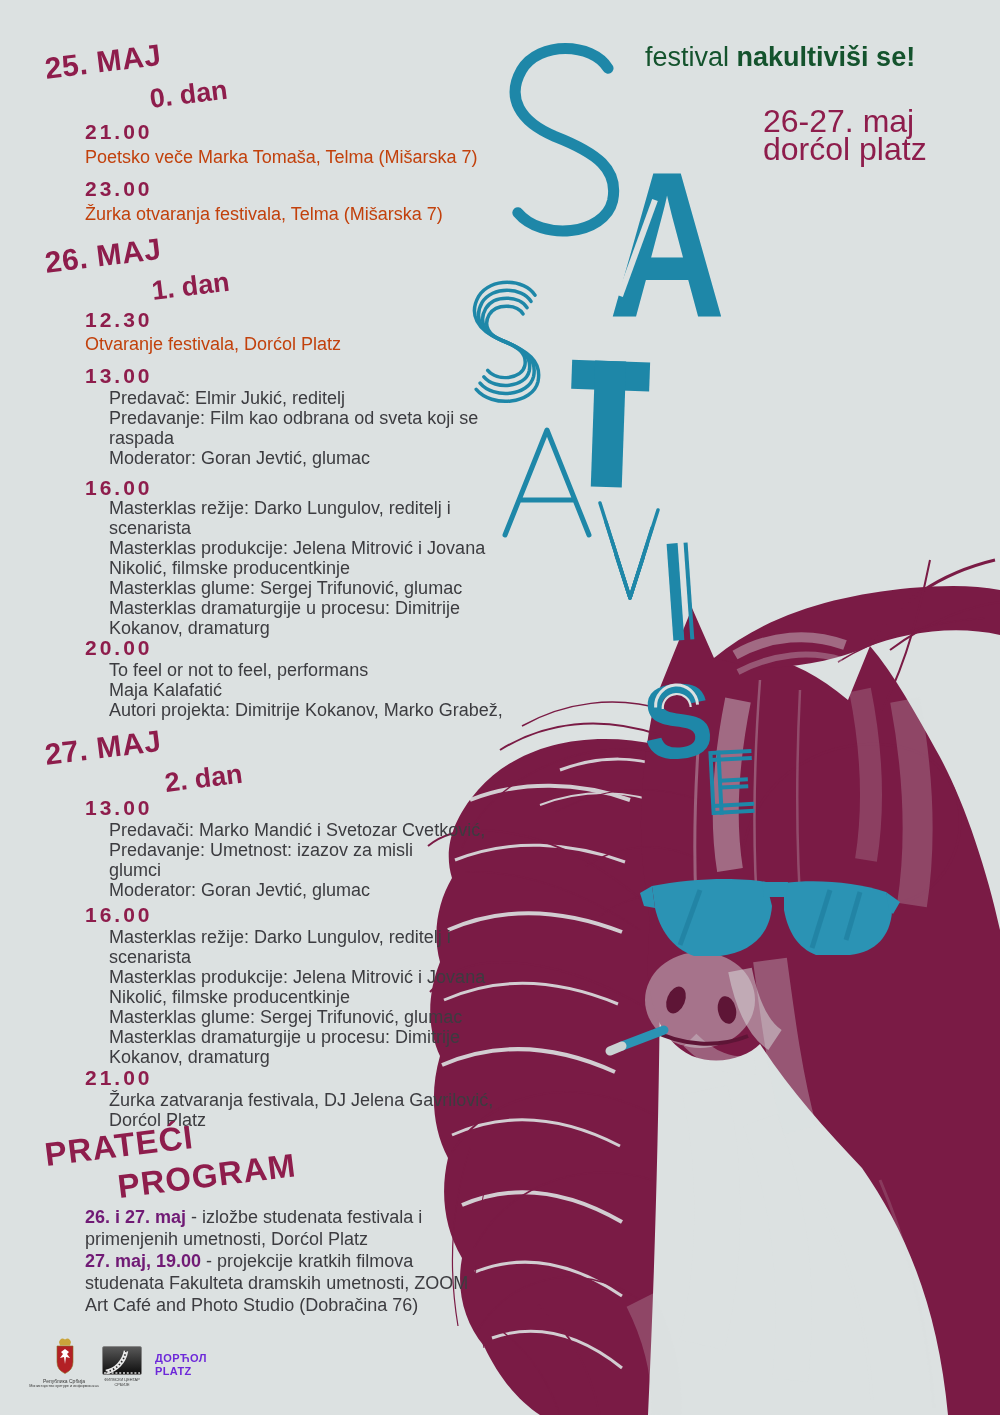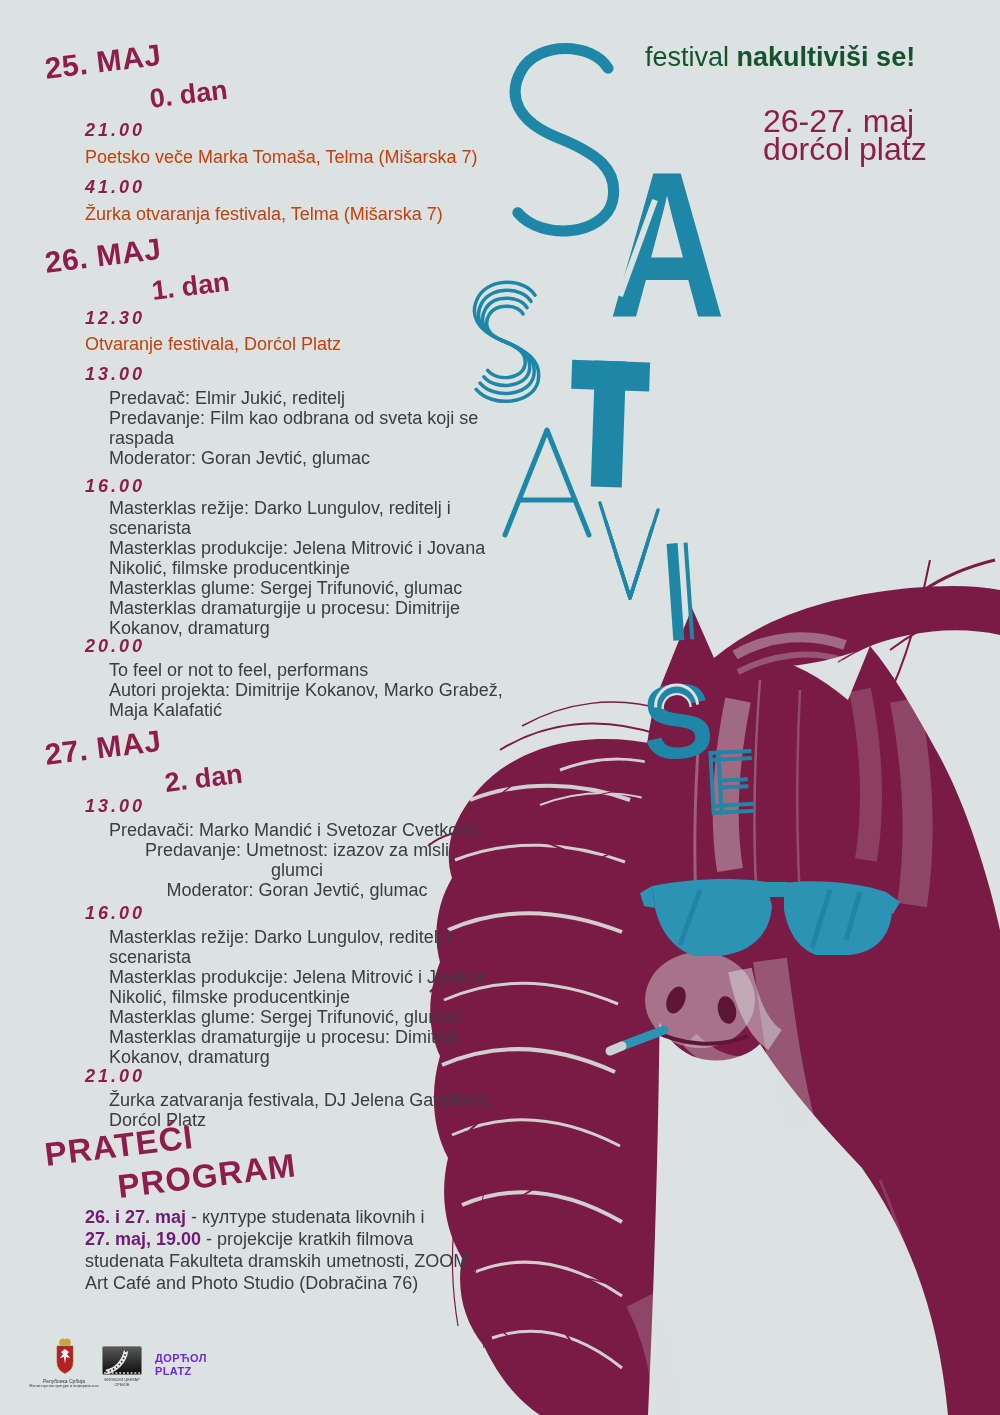--- a/index.html
+++ b/index.html
@@ -1,21 +1,21 @@
 <!DOCTYPE html>
 <html><head>
 <meta charset="utf-8">
 <style>
   html,body{margin:0;padding:0;}
   body{width:1000px;height:1415px;overflow:hidden;font-family:"Liberation Sans",sans-serif;}
   .poster{position:absolute;left:0;top:0;width:1000px;height:1415px;background:#dce1e1;overflow:hidden;}
   .art{position:absolute;left:0;top:0;}
   .date-head{position:absolute;font-weight:bold;font-size:30px;color:#8e1d4c;letter-spacing:.5px;transform:rotate(-7deg);transform-origin:left center;white-space:nowrap;}
   .dan-head{position:absolute;font-weight:bold;font-size:27px;color:#8e1d4c;transform:rotate(-7deg);transform-origin:left center;white-space:nowrap;}
-  .time{position:absolute;font-weight:bold;font-size:18px;color:#8e1d4c;letter-spacing:3px;white-space:nowrap;font-style:italic;}
+  .time{position:absolute;font-weight:bold;font-size:21px;color:#8e1d4c;letter-spacing:3px;white-space:nowrap;}
   .body-line{position:absolute;font-size:18px;color:#c2410c;white-space:nowrap;}
   .body-lines{position:absolute;margin-left:24px;}
   .bl{display:block;font-size:18px;line-height:20px;color:#3c3c40;white-space:nowrap;}
   .pp-title{position:absolute;font-weight:bold;font-size:33px;color:#8e1d4c;letter-spacing:1px;transform:rotate(-7deg);transform-origin:left center;white-space:nowrap;}
   .pp-lines{position:absolute;}
   .ppl{display:block;font-size:18px;line-height:22px;color:#3c3c40;white-space:nowrap;}
   .lead{color:#701a75;font-weight:bold;}
   .fest-line{position:absolute;font-size:27px;color:#14532d;white-space:nowrap;}
   .fest-name{font-weight:bold;}
   .datevenue-line{position:absolute;font-size:32px;color:#8e1d4c;white-space:nowrap;}
@@ -213,21 +213,21 @@
   <div class="fest-line" style="left:645px;top:42px;">
     <span>festival</span> <span class="fest-name">nakultiviši se!</span>
   </div>
   <div class="datevenue-line" style="left:763px;top:94px;margin-top:9px;">26-27. maj</div>
   <div class="datevenue-line" style="left:763px;top:131px;">dorćol platz</div>
 
   <div class="date-head" style="left:45px;top:52px;">25. MAJ</div>
   <div class="dan-head" style="left:150px;top:84px;">0. dan</div>
   <div class="time" style="left:85px;top:120px;">21.00</div>
   <div class="body-line" style="left:85px;top:147px;">Poetsko veče Marka Tomaša, Telma (Mišarska 7)</div>
-  <div class="time" style="left:85px;top:177px;">41.00</div>
+  <div class="time" style="left:85px;top:177px;">23.00</div>
   <div class="body-line" style="left:85px;top:204px;">Žurka otvaranja festivala, Telma (Mišarska 7)</div>
 
   <div class="date-head" style="left:45px;top:246px;">26. MAJ</div>
   <div class="dan-head" style="left:152px;top:276px;">1. dan</div>
   <div class="time" style="left:85px;top:308px;">12.30</div>
   <div class="body-line" style="left:85px;top:334px;">Otvaranje festivala, Dorćol Platz</div>
   <div class="time" style="left:85px;top:364px;">13.00</div>
   <div class="body-lines" style="left:85px;top:388px;">
     <span class="bl">Predavač: Elmir Jukić, reditelj</span>
     <span class="bl">Predavanje: Film kao odbrana od sveta koji se</span>
@@ -240,28 +240,28 @@
     <span class="bl">scenarista</span>
     <span class="bl">Masterklas produkcije: Jelena Mitrović i Jovana</span>
     <span class="bl">Nikolić, filmske producentkinje</span>
     <span class="bl">Masterklas glume: Sergej Trifunović, glumac</span>
     <span class="bl">Masterklas dramaturgije u procesu: Dimitrije</span>
     <span class="bl">Kokanov, dramaturg</span>
   </div>
   <div class="time" style="left:85px;top:636px;">20.00</div>
   <div class="body-lines" style="left:85px;top:660px;">
     <span class="bl">To feel or not to feel, performans</span>
+    <span class="bl">Maja Kalafatić</span>
     <span class="bl">Autori projekta: Dimitrije Kokanov, Marko Grabež,</span>
-    <span class="bl">Maja Kalafatić</span>
   </div>
 
   <div class="date-head" style="left:45px;top:738px;">27. MAJ</div>
   <div class="dan-head" style="left:165px;top:768px;">2. dan</div>
   <div class="time" style="left:85px;top:796px;">13.00</div>
-  <div class="body-lines" style="left:85px;top:820px;text-align:center;">
+  <div class="body-lines" style="left:85px;top:820px;">
     <span class="bl">Predavači: Marko Mandić i Svetozar Cvetković,</span>
     <span class="bl">Predavanje: Umetnost: izazov za misli</span>
     <span class="bl">glumci</span>
     <span class="bl">Moderator: Goran Jevtić, glumac</span>
   </div>
   <div class="time" style="left:85px;top:903px;">16.00</div>
   <div class="body-lines" style="left:85px;top:927px;">
     <span class="bl">Masterklas režije: Darko Lungulov, reditelj i</span>
     <span class="bl">scenarista</span>
     <span class="bl">Masterklas produkcije: Jelena Mitrović i Jovana</span>
@@ -272,21 +272,22 @@
   </div>
   <div class="time" style="left:85px;top:1066px;">21.00</div>
   <div class="body-lines" style="left:85px;top:1090px;">
     <span class="bl">Žurka zatvaranja festivala, DJ Jelena Gavrilović,</span>
     <span class="bl">Dorćol Platz</span>
   </div>
 
   <div class="pp-title" style="left:45px;top:1136px;">PRATEĆI</div>
   <div class="pp-title" style="left:118px;top:1168px;">PROGRAM</div>
   <div class="pp-lines" style="left:85px;top:1206px;">
-    <span class="ppl"><span class="lead">26. i 27. maj</span><span> - културе studenata likovnih i</span></span>
+    <span class="ppl"><span class="lead">26. i 27. maj</span><span> - izložbe studenata festivala i</span></span>
+    <span class="ppl">primenjenih umetnosti, Dorćol Platz</span>
     <span class="ppl"><span class="lead">27. maj, 19.00</span><span> - projekcije kratkih filmova</span></span>
     <span class="ppl">studenata Fakulteta dramskih umetnosti, ZOOM</span>
     <span class="ppl">Art Café and Photo Studio (Dobračina 76)</span>
   </div>
 
   <div class="logo-cap" style="left:28px;top:1378px;width:72px;">
     <span class="cap1">Република Србија</span>
     <span class="cap2">Министарство културе и информисања</span>
   </div>
   <div class="logo-cap" style="left:94px;top:1378px;width:56px;">

